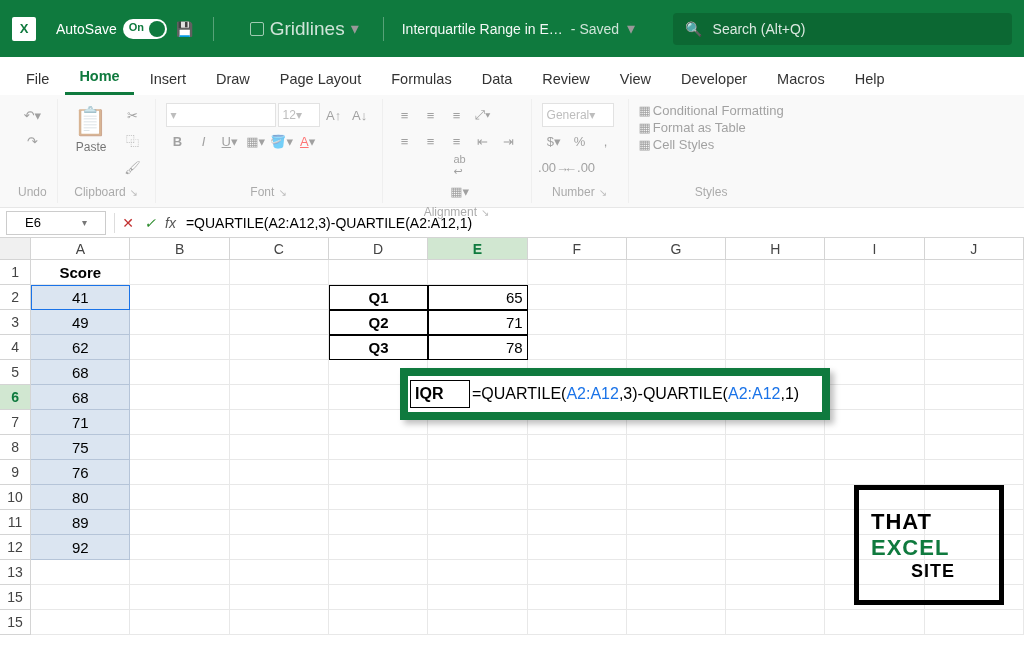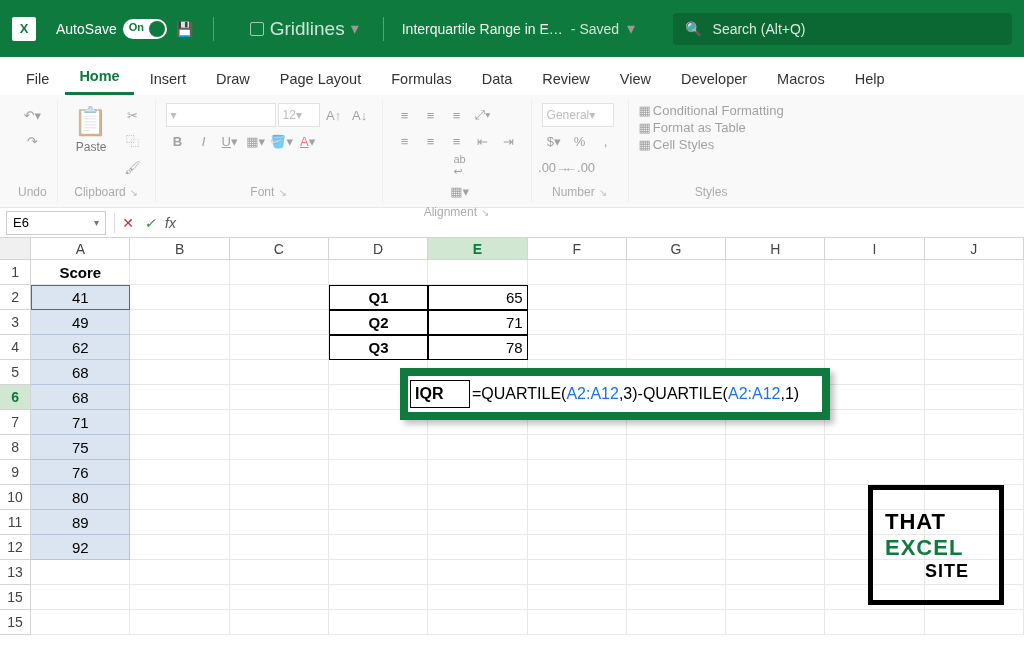--- a/index.html
+++ b/index.html
@@ -42,21 +42,21 @@
 .rb-btn-lg .label { font-size: 12px; margin-top: 2px; }
 .rb-stack { display: flex; flex-direction: column; gap: 2px; }
 .rb-btn-sm { width: 24px; height: 24px; display: flex; align-items: center; justify-content: center; font-size: 13px; color: #555; }
 .rb-row { display: flex; gap: 2px; align-items: center; }
 .font-combo { width: 110px; height: 24px; background: #fff; border: 1px solid #ccc; display: flex; align-items: center; padding: 0 4px; font-size: 12px; color: #888; }
 .size-combo { width: 42px; height: 24px; background: #fff; border: 1px solid #ccc; display: flex; align-items: center; padding: 0 4px; font-size: 12px; color: #888; }
 .disabled { opacity: 0.55; }
 
 
 .formula-bar { height: 30px; background: #fff; border-bottom: 1px solid #d4d4d4; display: flex; align-items: center; }
-.namebox { width: 100px; height: 24px; border: 1px solid #ccc; margin: 0 6px; display: flex; align-items: center; padding: 0 6px; font-size: 13px; background: #fff; justify-content: space-between; }
+.namebox { width: 100px; height: 24px; border: 1px solid #ccc; margin: 0 6px; display: flex; align-items: center; padding: 0 18px; font-size: 13px; background: #fff; justify-content: space-between; }
 .namebox-drop { font-size: 10px; color: #777; }
 .fbar-sep { width: 1px; height: 20px; background: #ddd; margin: 0 2px; }
 .fbar-btn { width: 22px; height: 22px; display: flex; align-items: center; justify-content: center; font-size: 14px; }
 .fbar-x { color: #c23030; }
 .fbar-check { color: #2a8a2a; font-style: italic; }
 .fx-label { font-style: italic; font-size: 14px; color: #555; margin: 0 4px; }
 .formula-input { flex: 1; font-size: 14px; padding: 0 6px; }
 
 
 .grid-area { position: relative; }
@@ -78,21 +78,21 @@
 
 .tb-border { border: 1px solid #000 !important; }
 
 
 .formula-overlay { position: absolute; left: 364px; top: 130px; width: 430px; height: 52px; border: 8px solid #0f7a3e; background: #fff; box-shadow: 4px 4px 6px rgba(0,0,0,0.25); display: flex; align-items: center; padding-left: 2px; margin-left: 36px; }
 .formula-overlay .iqr-cell { width: 60px; font-weight: 700; font-size: 16px; border: 1px solid #000; height: 28px; display: flex; align-items: center; padding: 0 4px; margin-right: 2px; }
 .formula-overlay .formula-cell { font-size: 16px; height: 28px; display: flex; align-items: center; }
 .fblue { color: #1a73e8; }
 
 
-.watermark { position: absolute; right: 20px; bottom: 30px; width: 136px; height: 120px; border: 5px solid #000; display: flex; flex-direction: column; justify-content: center; padding: 8px 12px; color:#000; }
+.watermark { position: absolute; right: 20px; bottom: 30px; width: 150px; height: 120px; border: 5px solid #000; display: flex; flex-direction: column; justify-content: center; padding: 8px 12px; color:#000; }
 .watermark .l1 { font-size: 22px; font-weight: 800; letter-spacing: 1px; }
 .watermark .l2 { font-size: 22px; font-weight: 800; letter-spacing: 1px; color: #0f7a3e; }
 .watermark .l3 { font-size: 18px; font-weight: 800; letter-spacing: 1px; margin-left: 40px; }
 
 .caret { color: #999; }
 </style>
 </head>
 <body>
 
 <div class="titlebar">
@@ -241,20 +241,21 @@
 
 <div class="formula-bar">
   <div class="namebox">
     <span>E6</span>
     <span class="namebox-drop">▾</span>
   </div>
   <div class="fbar-sep"></div>
   <div class="fbar-btn fbar-x">✕</div>
   <div class="fbar-btn fbar-check">✓</div>
   <div class="fx-label">fx</div>
+  <div class="formula-input">=QUARTILE(A2:A12,3)-QUARTILE(A2:A12,1)</div>
 </div>
 
 <div class="grid-area">
   <div class="col-headers">
     <div class="corner"></div>
     <div class="col-header">A</div>
     <div class="col-header">B</div>
     <div class="col-header">C</div>
     <div class="col-header">D</div>
     <div class="col-header sel">E</div>

